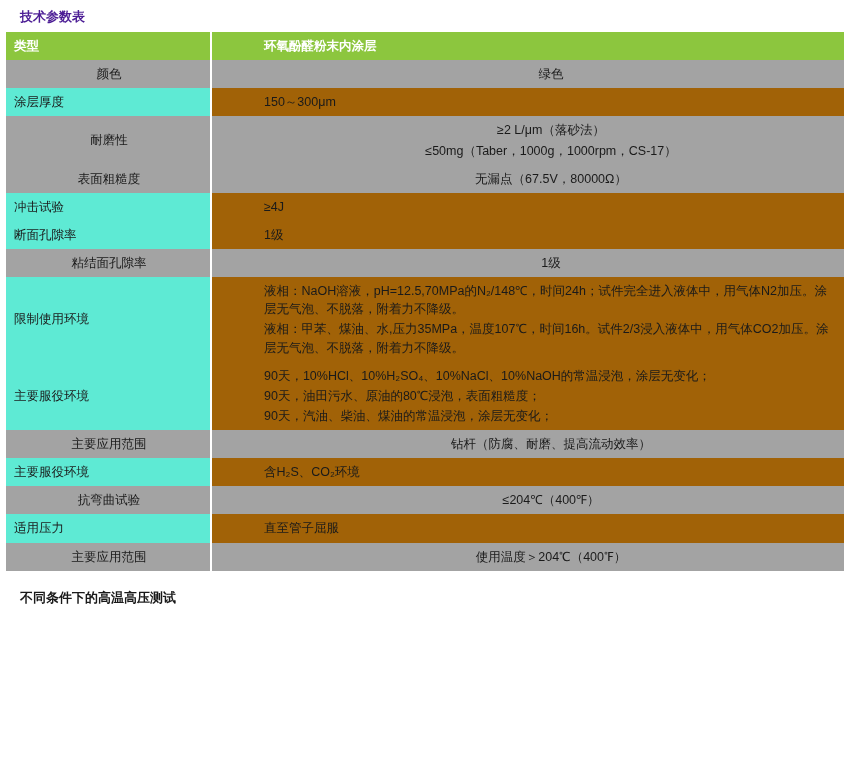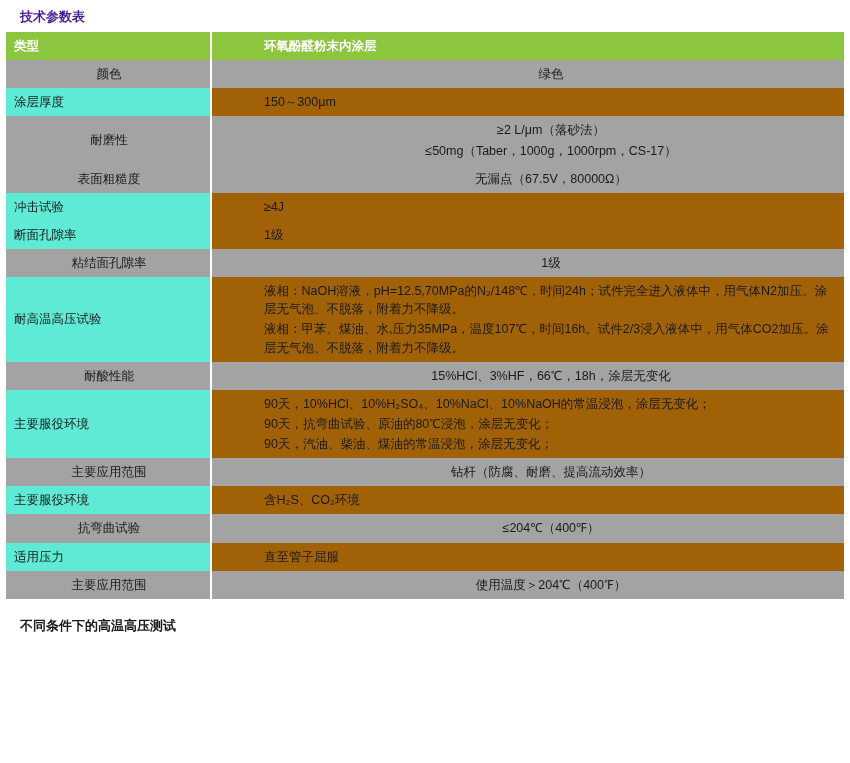--- a/index.html
+++ b/index.html
@@ -120,37 +120,31 @@
             <div>1级</div>
           </td>
         </tr>
         <tr class="plain">
           <td class="label nowrap">粘结面孔隙率</td>
           <td class="value multi-line">
             <div>1级</div>
           </td>
         </tr>
         <tr class="shade">
-          <td class="label nowrap">耐高温高压试验</td>
+          <td class="label nowrap">限制使用环境</td>
           <td class="value multi-line">
             <div>液相：NaOH溶液，pH=12.5,70MPa的N₂/148℃，时间24h；试件完全进入液体中，用气体N2加压。涂层无气泡、不脱落，附着力不降级。</div>
             <div>液相：甲苯、煤油、水,压力35MPa，温度107℃，时间16h。试件2/3浸入液体中，用气体CO2加压。涂层无气泡、不脱落，附着力不降级。</div>
-          </td>
-        </tr>
-        <tr class="plain">
-          <td class="label nowrap">耐酸性能</td>
-          <td class="value multi-line">
-            <div>15%HCl、3%HF，66℃，18h，涂层无变化</div>
           </td>
         </tr>
         <tr class="shade">
           <td class="label nowrap">主要服役环境</td>
           <td class="value multi-line">
             <div>90天，10%HCl、10%H₂SO₄、10%NaCl、10%NaOH的常温浸泡，涂层无变化；</div>
-            <div>90天，抗弯曲试验、原油的80℃浸泡，涂层无变化；</div>
+            <div>90天，油田污水、原油的80℃浸泡，表面粗糙度；</div>
             <div>90天，汽油、柴油、煤油的常温浸泡，涂层无变化；</div>
           </td>
         </tr>
         <tr class="plain">
           <td class="label nowrap">主要应用范围</td>
           <td class="value multi-line">
             <div>钻杆（防腐、耐磨、提高流动效率）</div>
           </td>
         </tr>
         <tr class="shade">

